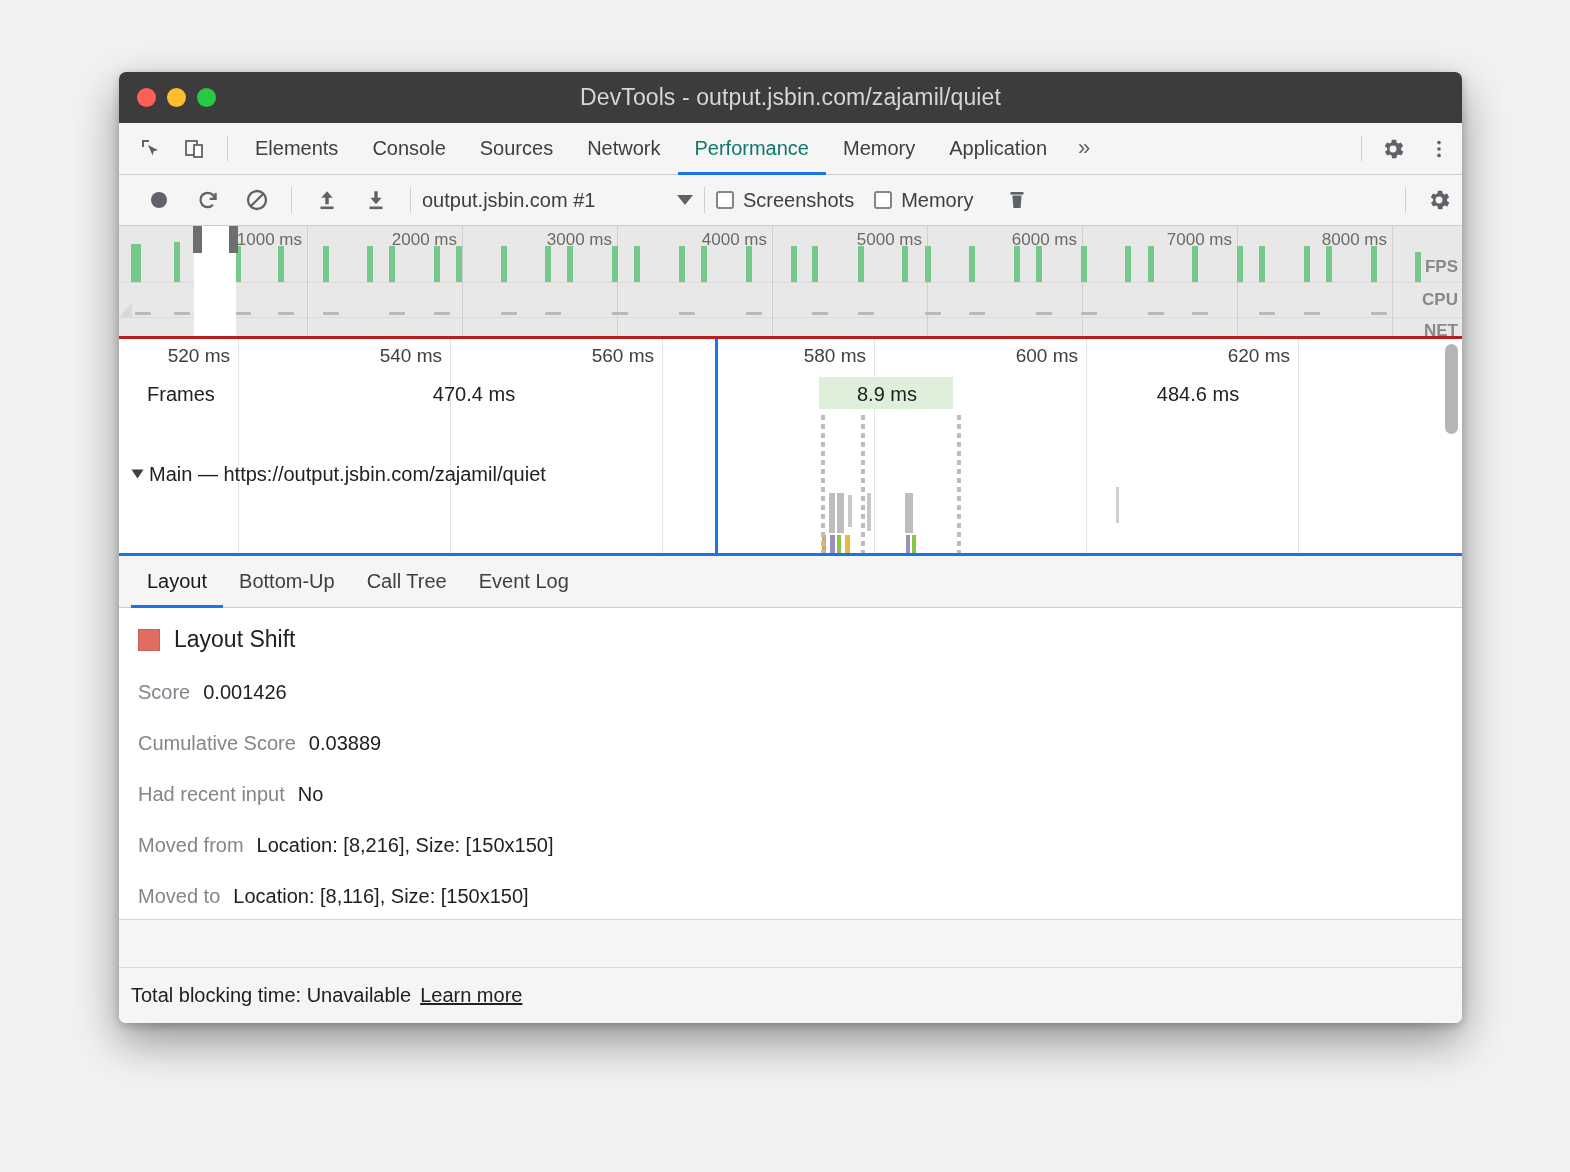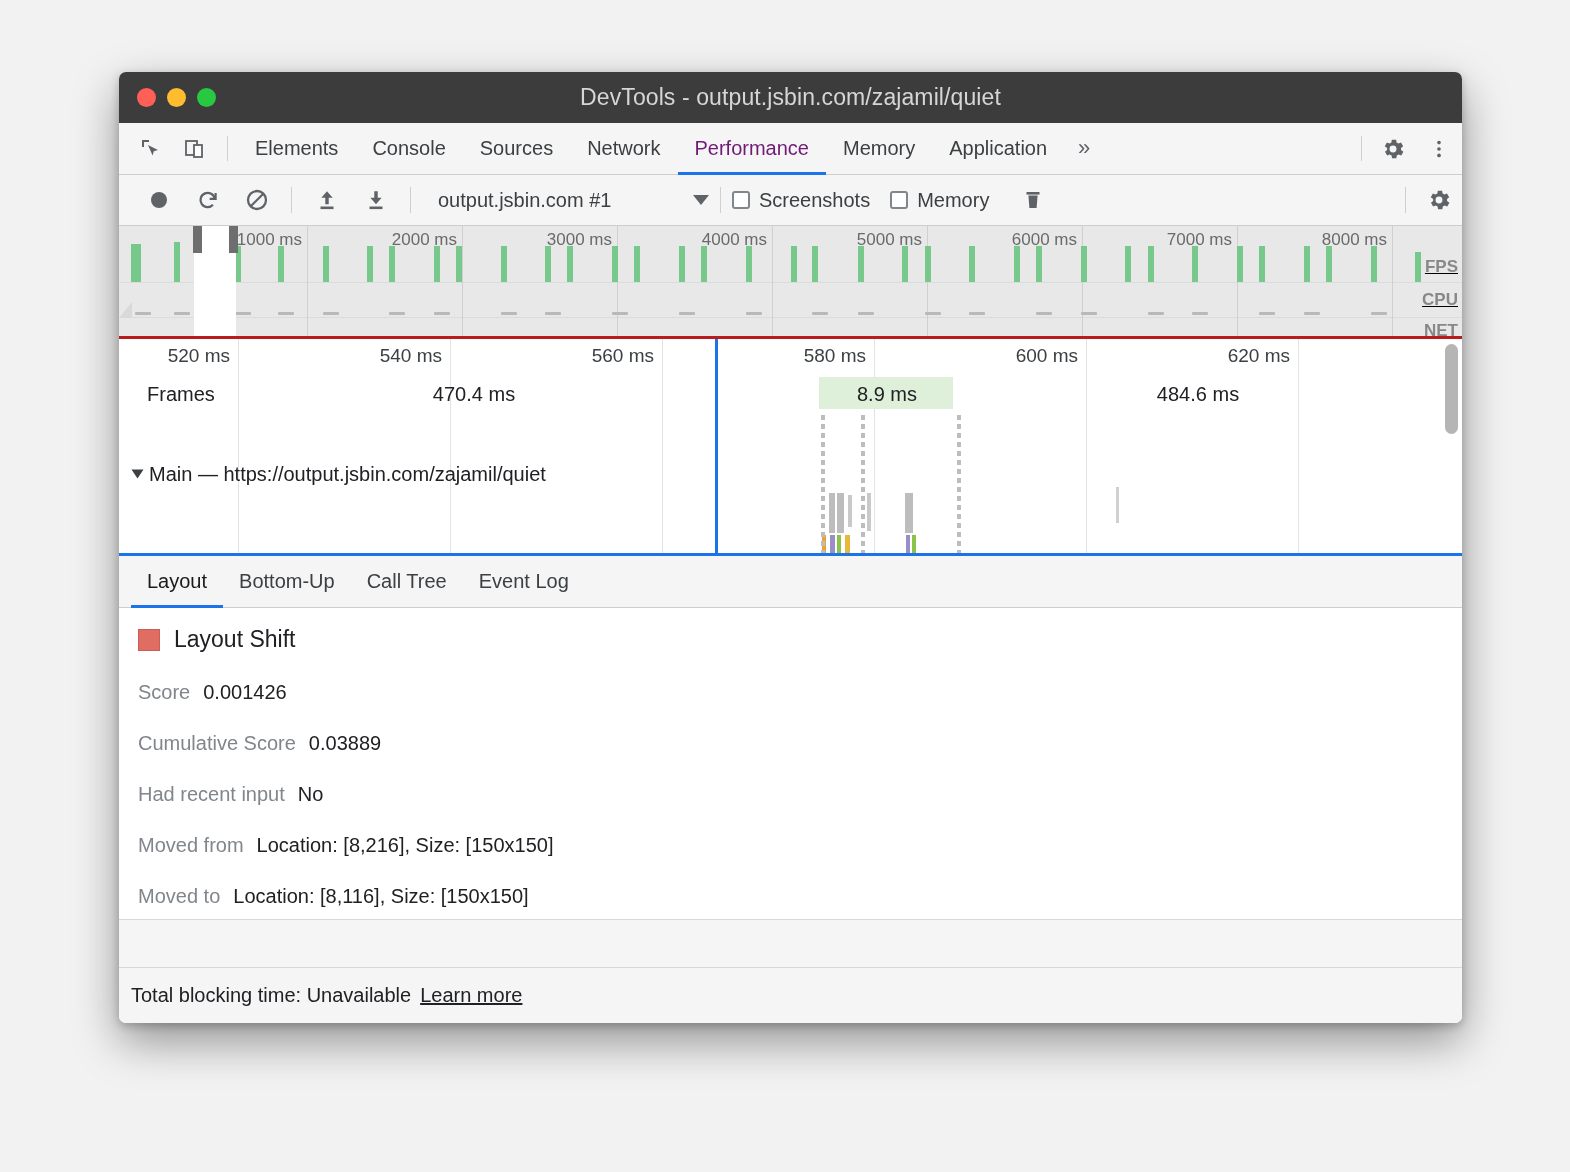--- a/index.html
+++ b/index.html
@@ -52,21 +52,21 @@
     width: 44px; display: flex; align-items: center; justify-content: center;
     cursor: pointer;
   }
   .tb-sep { width: 1px; background: #cfcfcf; margin: 13px 10px; }
   .tab {
     display: flex; align-items: center; padding: 12px 17px;
     font-size: 20px; color: #3c4043; cursor: pointer;
     border-bottom: 3px solid transparent;
     position: relative; top: 1px;
   }
-  .tab.active { color: #701a75; border-bottom-color: #1a73e8; }
+  .tab.active { color: #0f766e; border-bottom-color: #1a73e8; }
   .tab.more { font-size: 22px; padding: 0 14px; color: #5f6368; }
   .tabbar-right { margin-left: auto; display: flex; align-items: stretch; }
   .tabbar-right .tb-sep { margin: 13px 8px; }
   .ic-btn {
     width: 46px; display: flex; align-items: center; justify-content: center;
     cursor: pointer;
   }
 
   
   .perfbar {
@@ -75,21 +75,21 @@
     border-bottom: 1px solid #cdcdcd;
     display: flex; align-items: center; padding-left: 16px; gap: 2px;
   }
   .pb-btn {
     width: 47px; height: 51px;
     display: flex; align-items: center; justify-content: center; cursor: pointer;
   }
   .pb-sep { width: 1px; height: 26px; background: #cfcfcf; margin: 0 9px; }
   .pb-select {
     display: flex; align-items: center; gap: 10px;
-    font-size: 20px; color: #3c4043; cursor: pointer; margin-left: 16px;
+    font-size: 20px; color: #3c4043; cursor: pointer; margin-left: 0;
   }
   .pb-select .label { min-width: 245px; }
   .caret-dn {
     width: 0; height: 0;
     border-left: 8px solid transparent; border-right: 8px solid transparent;
     border-top: 10px solid #5f6368;
   }
   .cb-wrap {
     display: flex; align-items: center; gap: 9px;
     font-size: 20px; color: #3c4043; cursor: pointer; margin-right: 18px;
@@ -116,21 +116,21 @@
     font-size: 17px; color: #6a6a6a; white-space: nowrap;
   }
   .ov-band {
     position: absolute; left: 0; right: 0;
     border-bottom: 1px solid #dcdcdc;
   }
   .fps-bar { position: absolute; width: 6px; background: #76c98a; }
   .net-bar { position: absolute; height: 3px; background: #b9b9b9; border-radius: 1px; }
   .ov-labels {
     position: absolute; right: 4px; top: 0; width: 66px;
-    text-align: right; z-index: 6; text-decoration: underline;
+    text-align: right; z-index: 6;
   }
   .ov-labels div {
     font-size: 17px; color: #888; font-weight: bold; line-height: 1;
   }
   .ov-window {
     position: absolute; top: 0; bottom: 0; background: #fff; z-index: 4;
   }
   .ov-handle {
     position: absolute; top: 0; width: 9px; height: 27px;
     background: #6e6e6e; z-index: 5;

